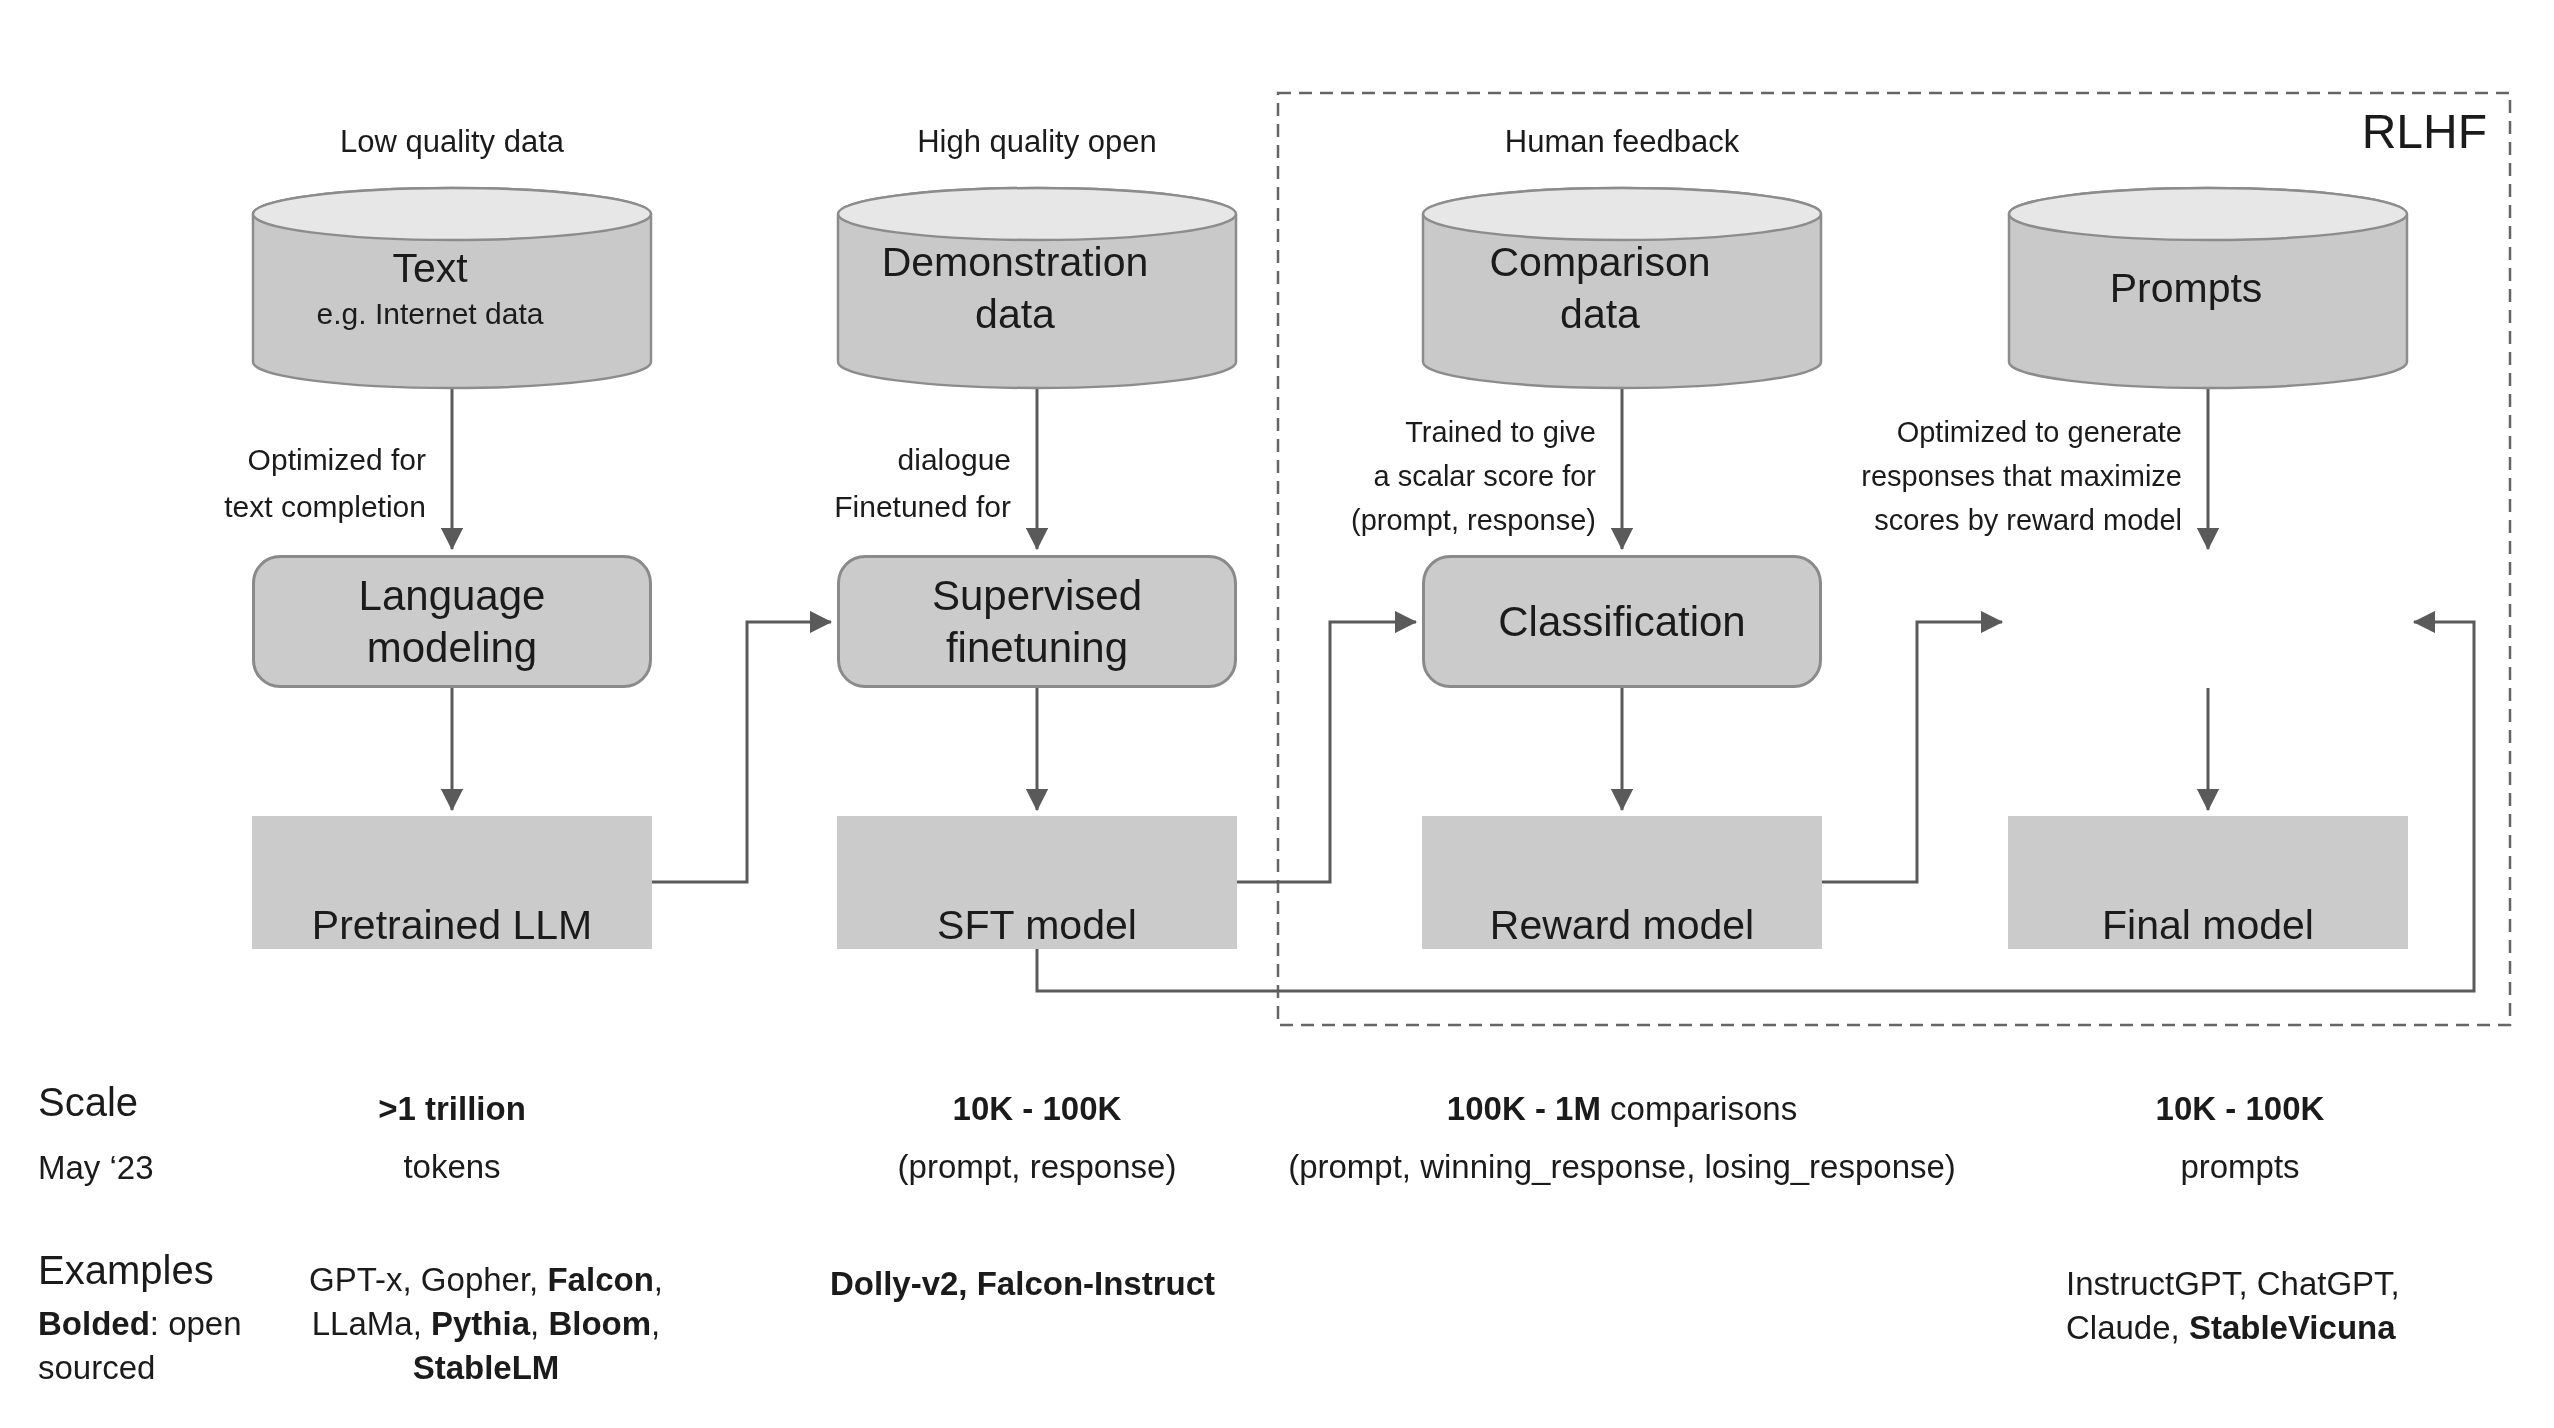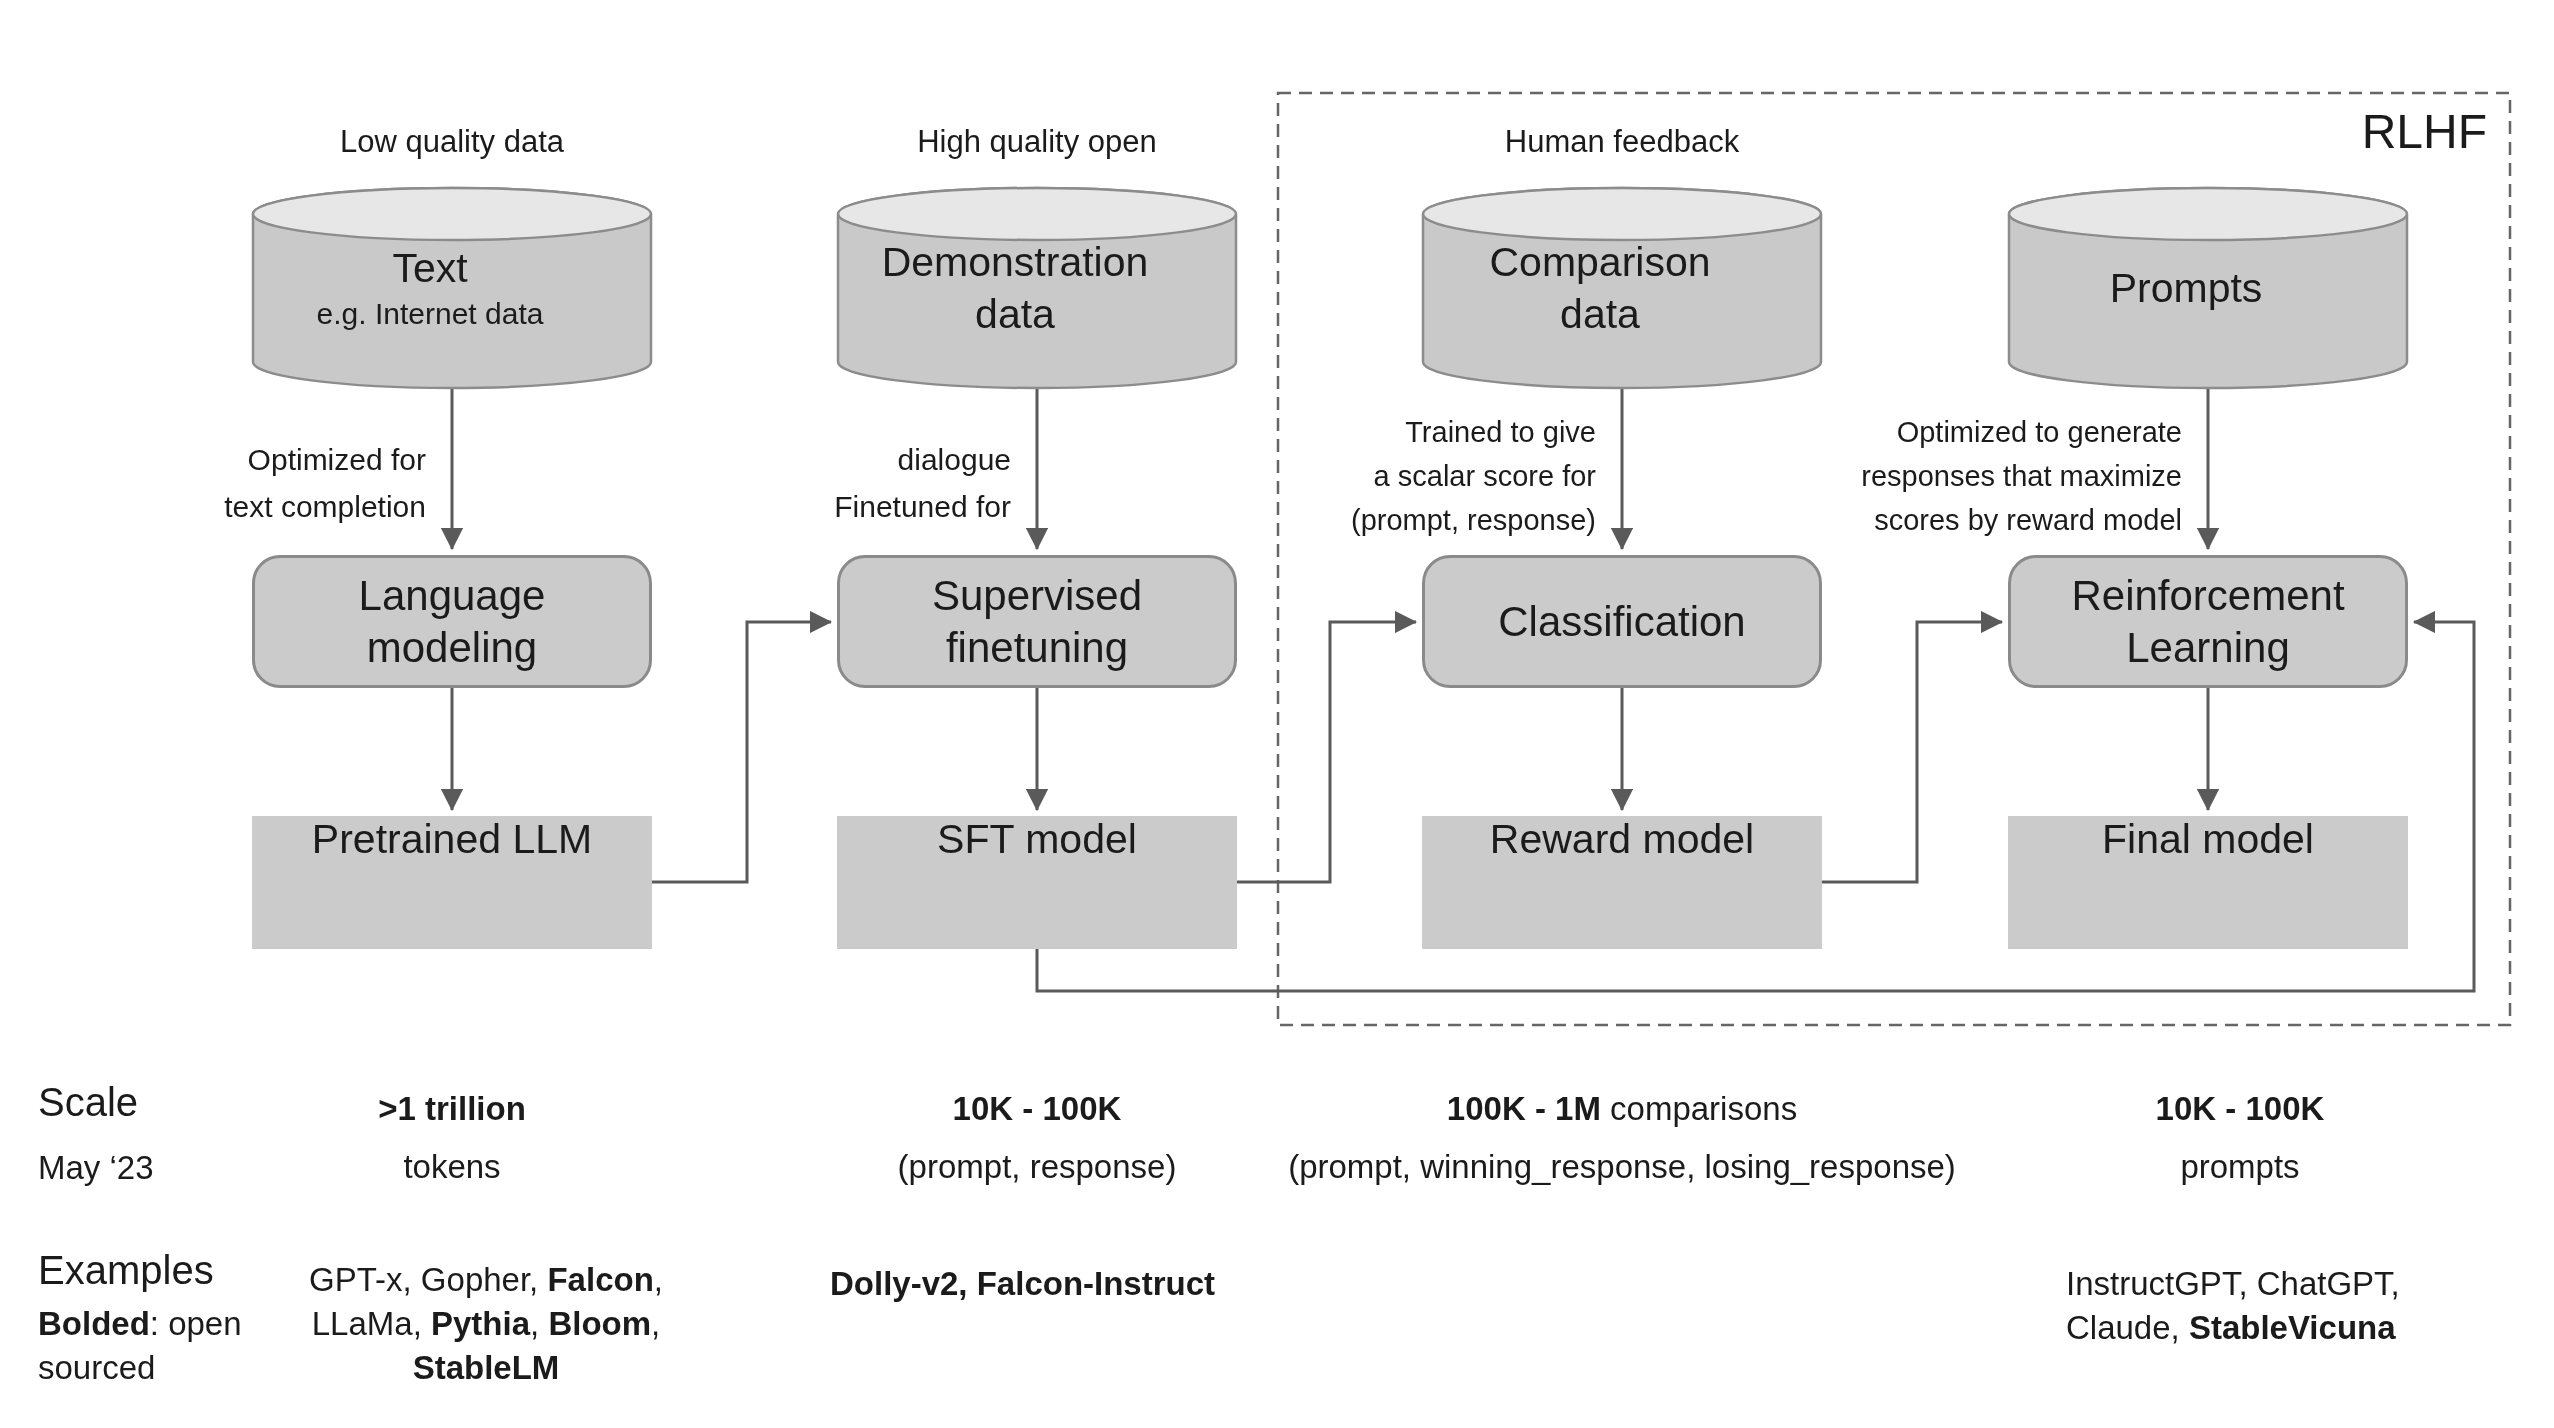--- a/index.html
+++ b/index.html
@@ -18,21 +18,21 @@
   .note{position:absolute;right:226px;width:460px;text-align:right;font-size:30px;}
   .note div{line-height:47px;}
   .note.n2{top:436px;}
   .note.n3{top:410px;font-size:29px;}
   .note.n3 div{line-height:44px;}
   .proc{position:absolute;top:555px;left:0;width:400px;height:133px;box-sizing:border-box;
         background:#cbcbcb;border:3px solid #8a8a8a;border-radius:28px;
         display:flex;flex-direction:column;align-items:center;justify-content:center;
         font-size:42px;line-height:52px;text-align:center;}
   .outbox{position:absolute;top:816px;left:0;width:400px;height:133px;background:#cbcbcb;
-        display:flex;align-items:flex-start;justify-content:center;font-size:41px;text-align:center;}
+        display:flex;align-items:flex-end;justify-content:center;font-size:41px;text-align:center;}
   .proc div:empty,.cyl-text div:empty,.note div:empty,.top-label:empty{display:none;}
   .rlhf-label{position:absolute;top:104px;left:2150px;width:337px;text-align:right;
         font-size:48px;z-index:2;}
   b,.b{font-weight:bold;}
   .row-header{position:absolute;left:38px;font-size:40px;z-index:2;}
   .row-sub{position:absolute;left:38px;font-size:33px;line-height:44px;z-index:2;}
   .scale-entry{position:absolute;top:1080px;text-align:center;font-size:33px;z-index:2;}
   .scale-entry div{line-height:58px;}
   .se1{left:252px;width:400px;}
   .se2{left:837px;width:400px;}
@@ -159,24 +159,20 @@
     </svg>
     <div class="cyl-text">
       <div class="cyl1">Prompts</div>
 
     </div>
     <div class="note n3">
       <div>Optimized to generate</div>
       <div>responses that maximize</div>
       <div>scores by reward model</div>
     </div>
-    <div class="proc">
-      <div>Reinforcement</div>
-      <div>Learning</div>
-    </div>
     <div class="outbox">
       <div>Final model</div>
     </div>
   </div>
 
   <div class="row-header" style="top:1080px">Scale</div>
   <div class="row-sub" style="top:1146px">May ‘23</div>
 
   <div class="scale-entry se1">
     <div><span class="b">&gt;1 trillion</span><span></span></div>

